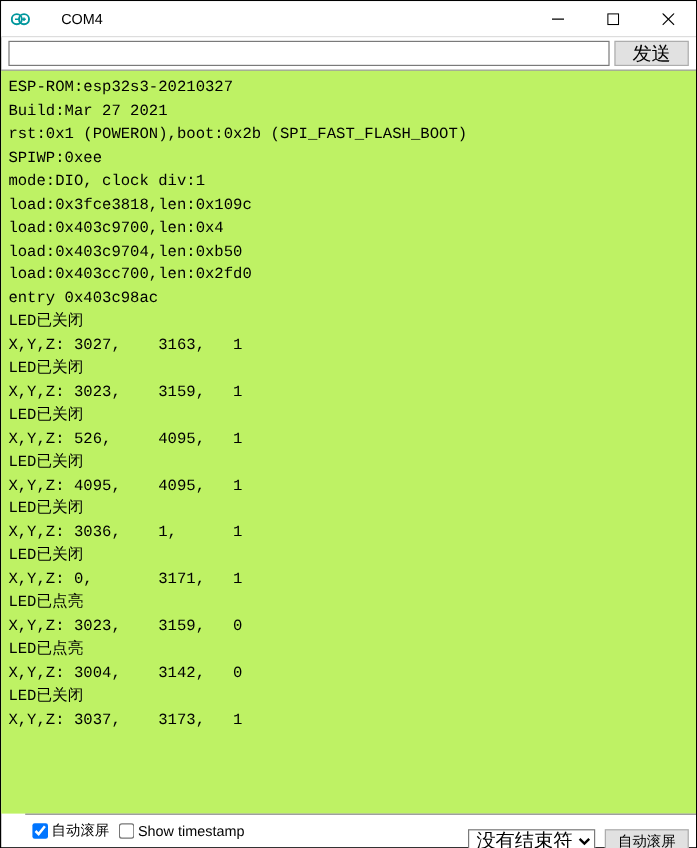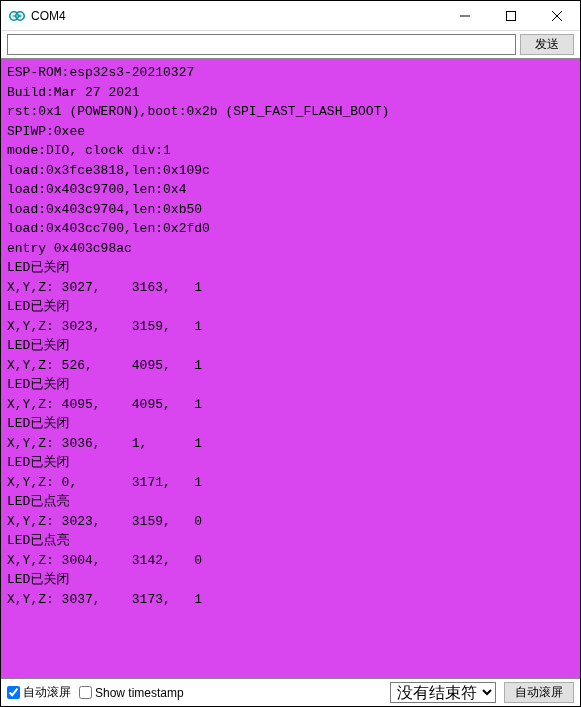--- a/index.html
+++ b/index.html
@@ -29,20 +29,21 @@
     }
     .app-icon {
       width: 16px;
       height: 16px;
       margin-right: 6px;
     }
     .title-text {
       flex: 1;
       font-size: 12px;
       color: #000;
+      margin-left: 20px;
     }
     .win-controls {
       display: flex;
       height: 100%;
     }
     .win-btn {
       width: 46px;
       height: 100%;
       display: flex;
       align-items: center;
@@ -66,43 +67,43 @@
       border: 1px solid #7a7a7a;
       padding: 0 4px;
       font-size: 12px;
       font-family: inherit;
     }
     .send-btn {
       height: 21px;
       padding: 0 14px;
       border: 1px solid #adadad;
       background: #e1e1e1;
-      font-size: 12px;
+      font-size: 16px;
       cursor: pointer;
       font-family: inherit;
     }
     .console {
       flex: 1;
       padding: 4px 6px;
       font-family: "Consolas", "Courier New", monospace;
       font-size: 13px;
       line-height: 19.5px;
       color: #000;
       white-space: pre;
       overflow: hidden;
-      background: #d946ef;
+      background: #bef264;
     }
     .footer {
       height: 28px;
       border-top: 1px solid #888;
       display: flex;
-      align-items: center;
-      padding: 0 6px;
+      padding: 12px 6px;
       gap: 8px;
       font-size: 12px;
+      margin-left: 20px;
     }
     .checkbox-group {
       display: flex;
       align-items: center;
       gap: 3px;
       cursor: pointer;
     }
     .checkbox-group input { cursor: pointer; margin: 0; width: 13px; height: 13px; }
     .footer-spacer { flex: 1; }
     .footer select {

